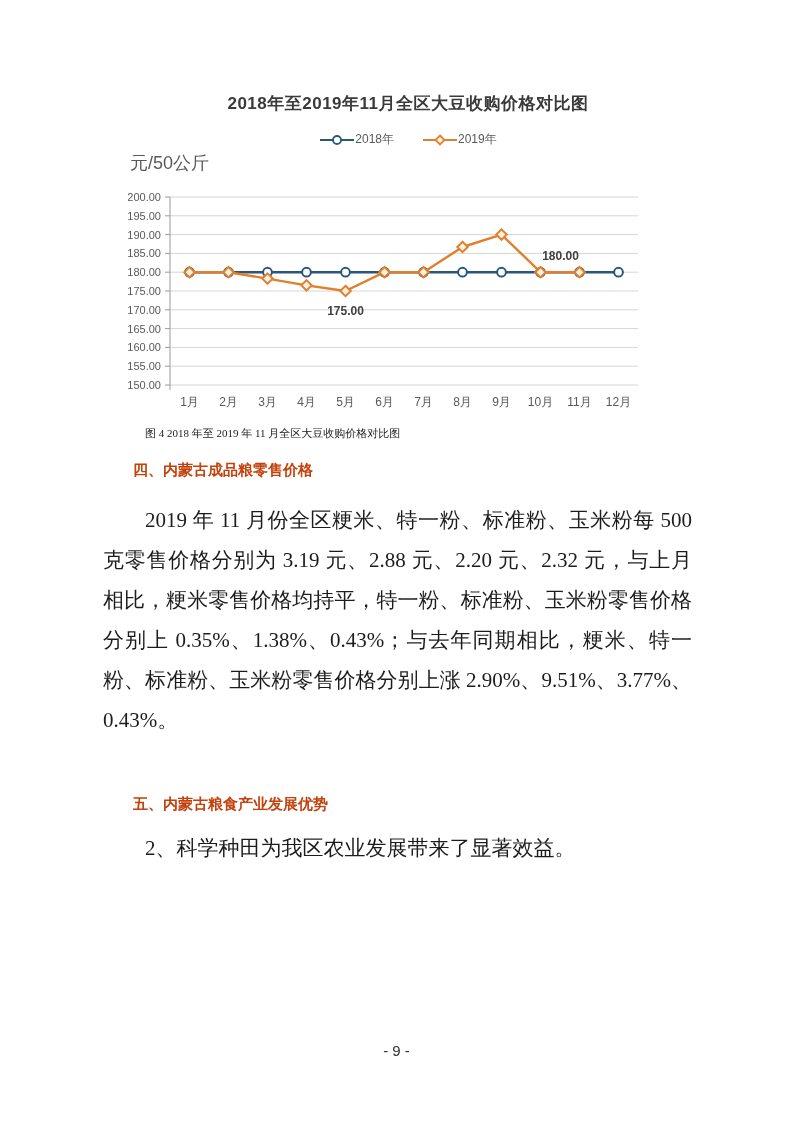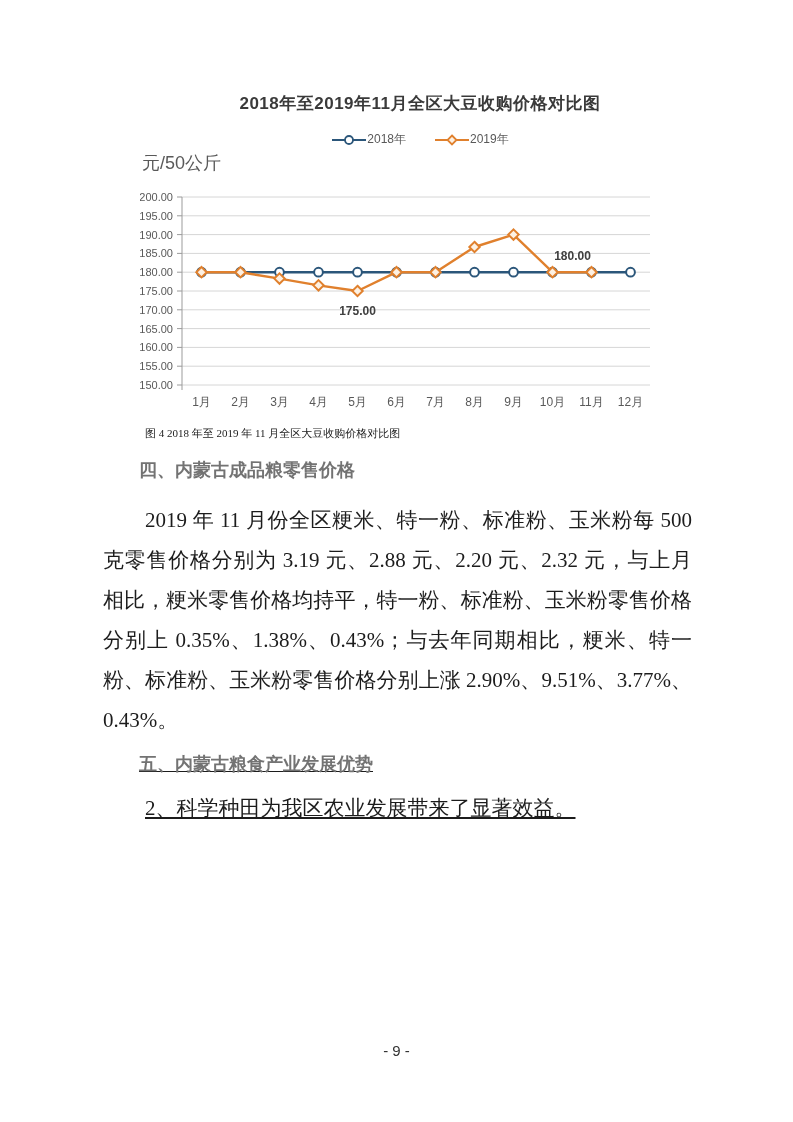--- a/index.html
+++ b/index.html
@@ -1,39 +1,39 @@
 <!DOCTYPE html>
 <html><head>
 <meta charset="utf-8">
 <style>
   html,body{margin:0;padding:0;background:#ffffff;}
   .page{position:relative;width:793px;height:1122px;background:#fff;overflow:hidden;
         font-family:"Liberation Serif","DejaVu Serif",serif;color:#1c1c1c;}
 
   
-  .chart-block{position:absolute;left:140px;top:92px;width:560px;height:332px;
+  .chart-block{position:absolute;left:128px;top:92px;width:560px;height:332px;
                font-family:"Liberation Sans","DejaVu Sans",sans-serif;}
   .chart-title{text-align:center;font-size:17px;font-weight:bold;color:#3a3a3a;letter-spacing:.5px;}
   .legend{position:absolute;top:39px;left:0;width:100%;display:flex;justify-content:center;
           gap:28px;align-items:center;font-size:12px;color:#595959;}
   .legend-item{display:flex;align-items:center;}
   .unit-label{position:absolute;top:59px;left:2px;font-size:18px;color:#595959;}
   svg.chart{position:absolute;left:0;top:86px;}
   .tick{font-size:11px;fill:#595959;font-family:"Liberation Sans","DejaVu Sans",sans-serif;}
   .xtick{font-size:12px;fill:#595959;font-family:"Liberation Sans","DejaVu Sans",sans-serif;}
   .dlabel{font-size:12px;font-weight:bold;fill:#404040;font-family:"Liberation Sans","DejaVu Sans",sans-serif;}
 
   
   .caption{position:absolute;left:145px;top:426px;font-size:11px;color:#222;}
   .sec{position:absolute;left:103px;width:589px;font-size:21px;line-height:40px;text-align:justify;}
-  .sec .sec-heading{margin:0;font-size:18px;font-weight:bold;text-indent:2em;line-height:40px;color:#737373;}
+  .sec .sec-heading{margin:0;font-size:15px;font-weight:bold;text-indent:2em;line-height:40px;color:#c2410c;}
   .sec p{margin:4px 0 0;text-indent:2em;}
   #section-4{top:450px;}
   #section-4 p{margin-top:10px;}
-  #section-5{top:744px;text-decoration:underline;}
+  #section-5{top:784px;}
   .page-number{position:absolute;top:1042px;left:0;width:100%;text-align:center;font-size:15px;
                color:#333;font-family:"Liberation Sans","DejaVu Sans",sans-serif;}
 </style>
 </head>
 <body>
 
 <div class="page">
 
   <div class="chart-block">
     <div class="chart-title">2018年至2019年11月全区大豆收购价格对比图</div>

